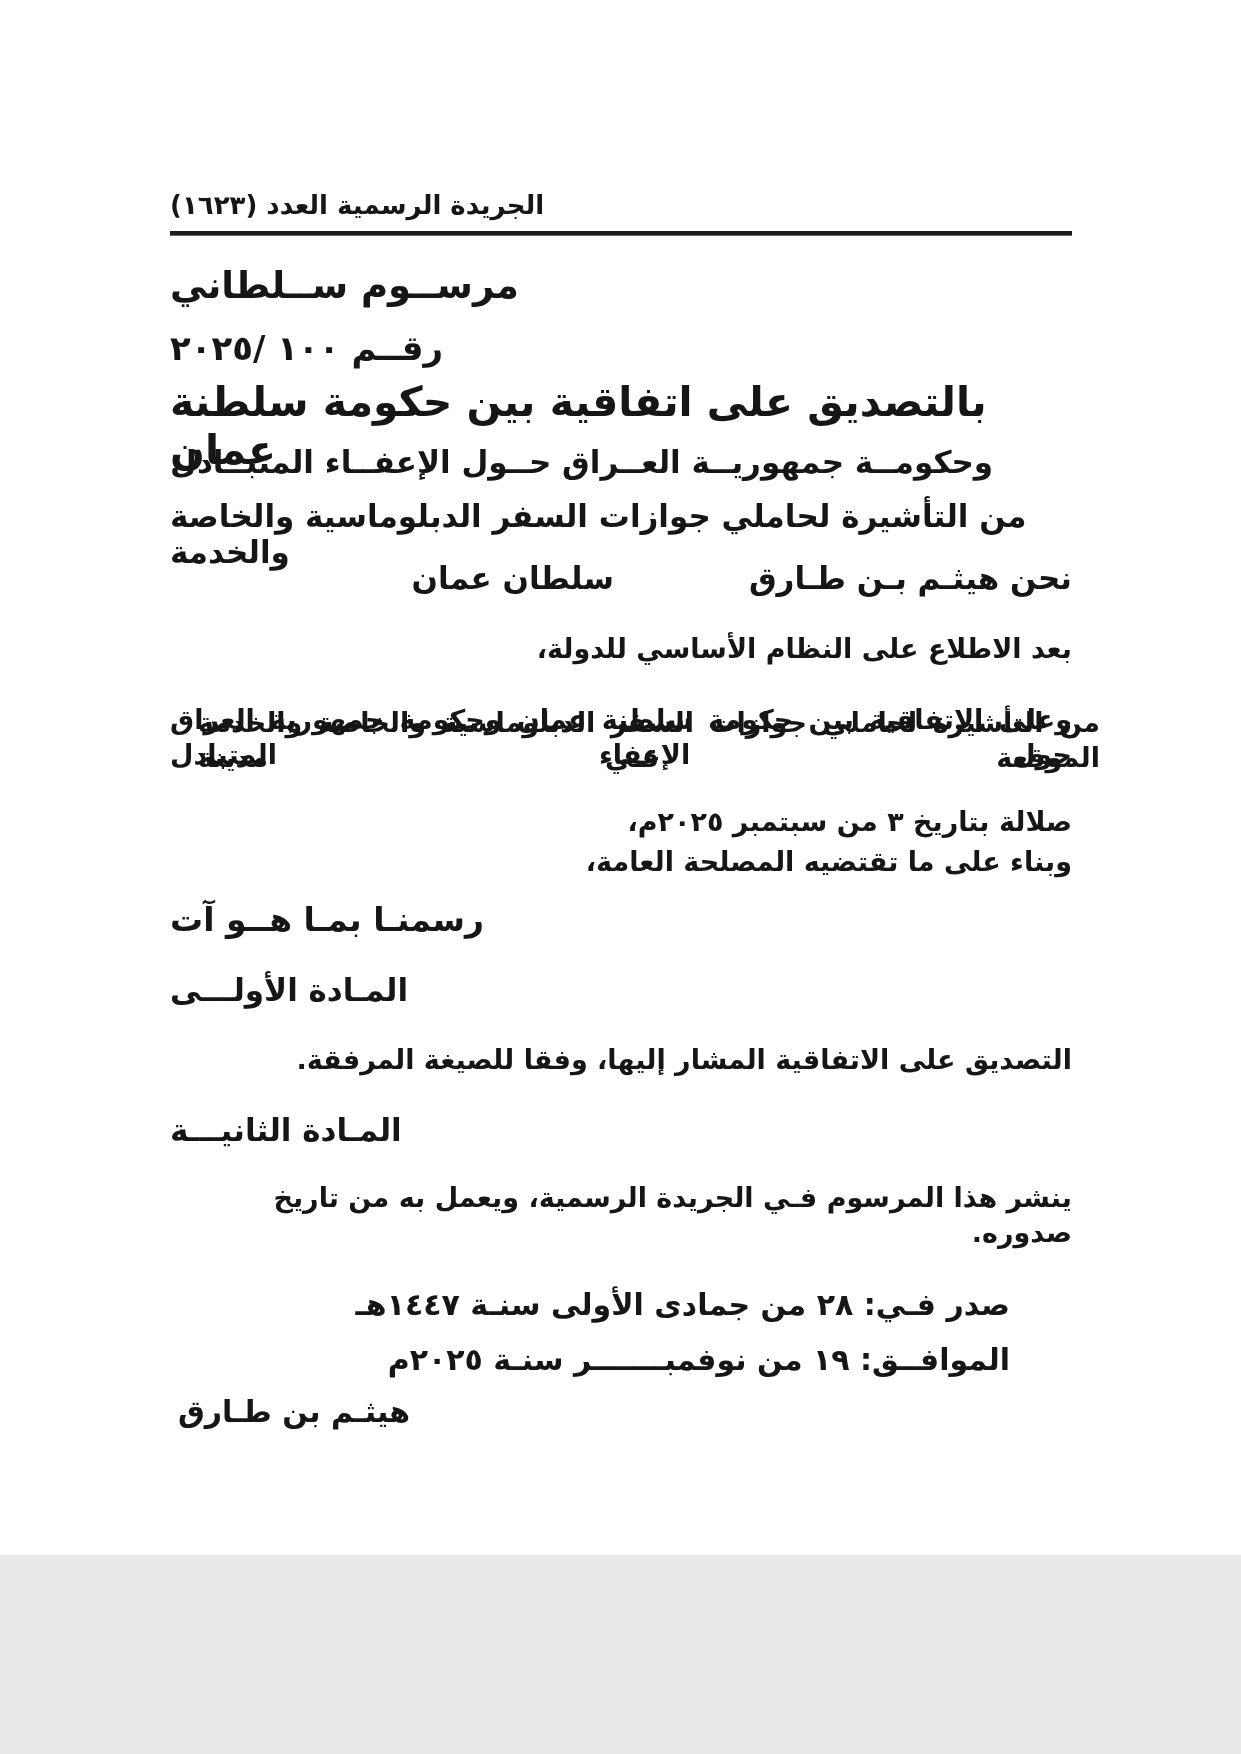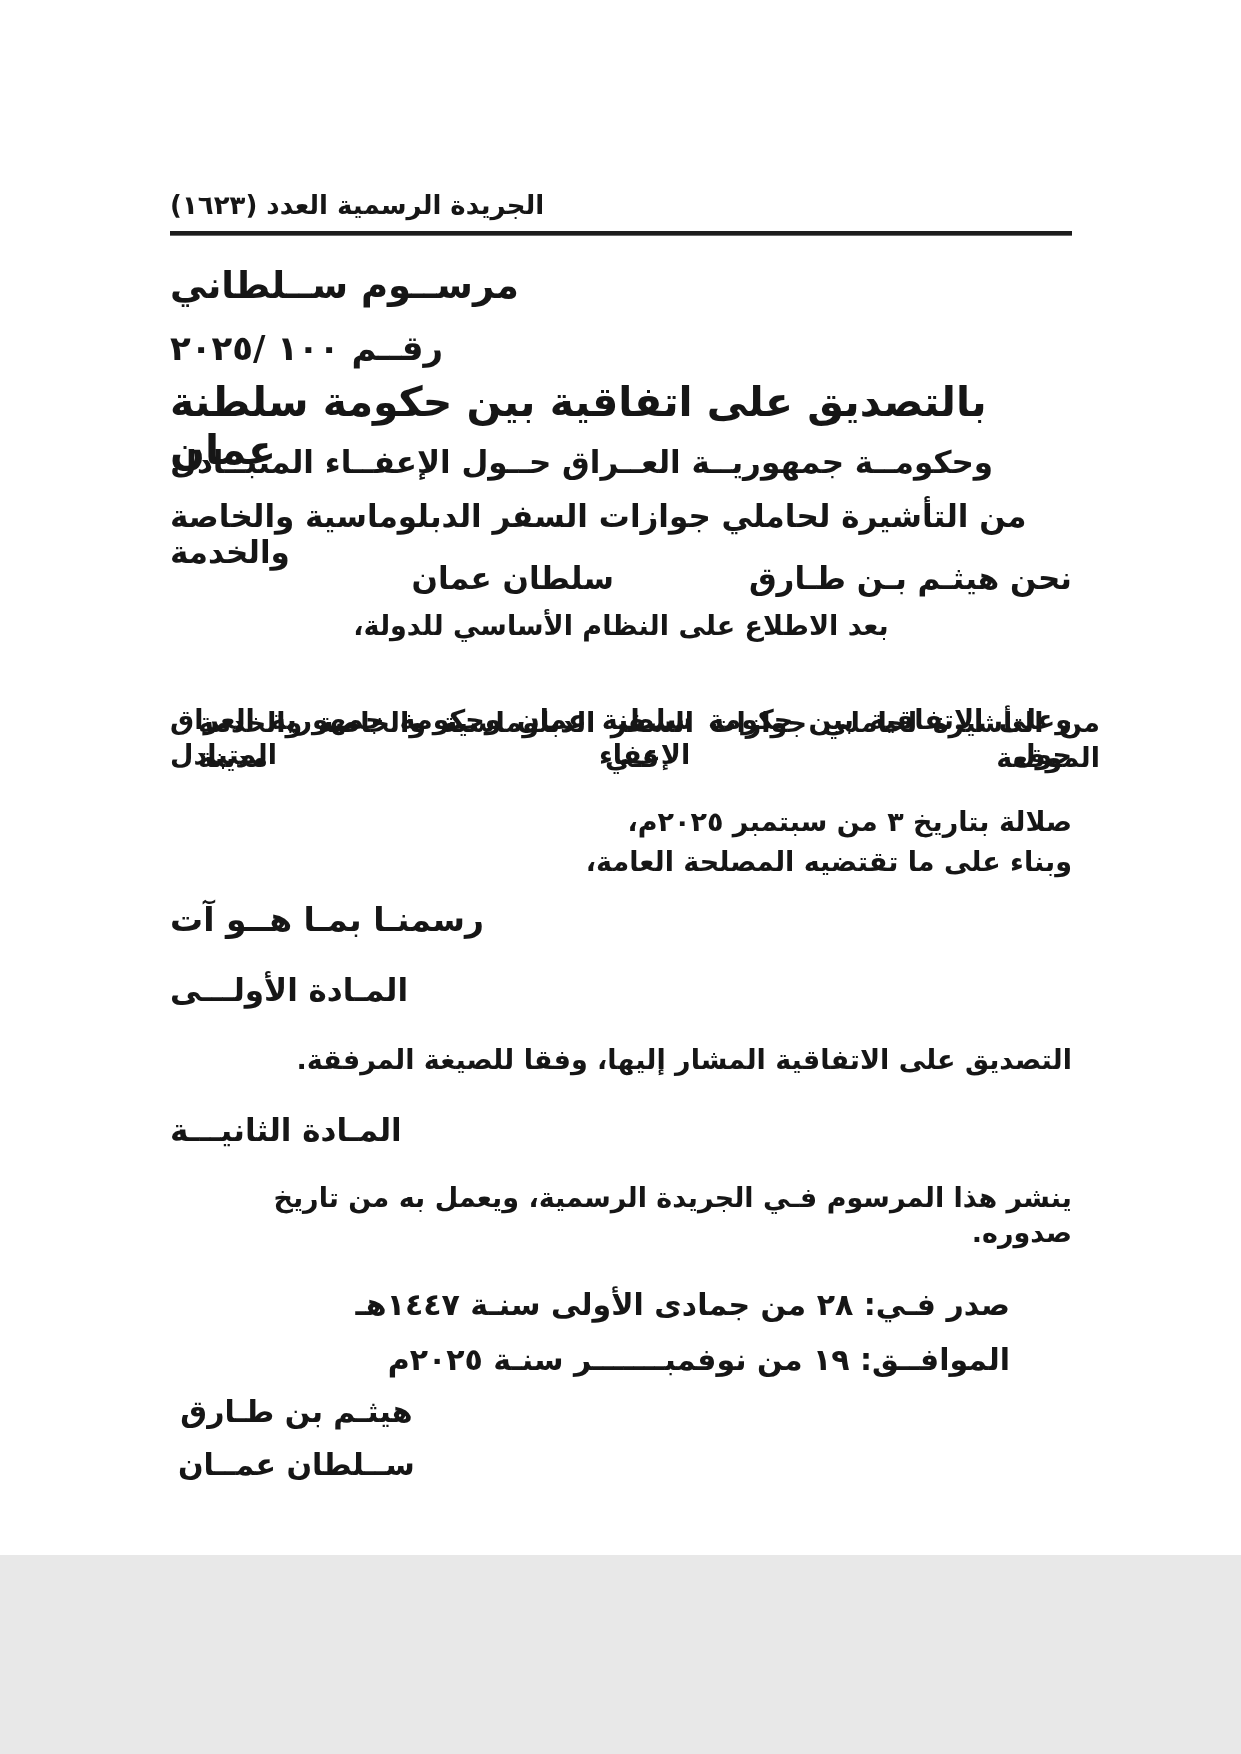--- a/index.html
+++ b/index.html
@@ -58,21 +58,21 @@
     font-size: 27px;
     font-weight: 700;
     text-align: right;
     line-height: 1.3;
   }
   .line-justify {
     text-align: justify;
     text-align-last: justify;
     -moz-text-align-last: justify;
   }
-  .pre-1 { top: 608px; text-align: center; }
+  .pre-1 { top: 631px; }
   .pre-2 { top: 692px; margin-top: 10px; }
   .pre-3 { top: 705px; margin-left: 28px; }
   .pre-4 { top: 792px; margin-top: 12px; }
   .pre-5 { top: 844px; }
   .enactment       { top: 900px;  font-size: 33px; }
   .article1-head   { top: 972px;  font-size: 31px; }
   .article1-body   { top: 1042px; }
   .article2-head   { top: 1112px; font-size: 31px; }
   .article2-body   { top: 1180px; }
   
@@ -134,18 +134,17 @@
   <div class="abs col t-center article2-head">المـادة الثانيـــة</div>
   <div class="abs col body-line article2-body">ينشر هذا المرسوم فـي الجريدة الرسمية، ويعمل به من تاريخ صدوره.</div>
 
   <div class="abs date-block">
     <div>صدر فـي: ٢٨ من جمادى الأولى سنـة ١٤٤٧هـ</div>
     <div>الموافــق: ١٩ من نوفمبـــــــر سنـة ٢٠٢٥م</div>
   </div>
 
   <div class="abs signature-block">
     <div>هيثـم بن طـارق</div>
-    <div>ســلطان عمــان</div>
   </div>
 
   <div class="abs col page-number">- ٩ -</div>
 
 </div>
 
 </body></html>

